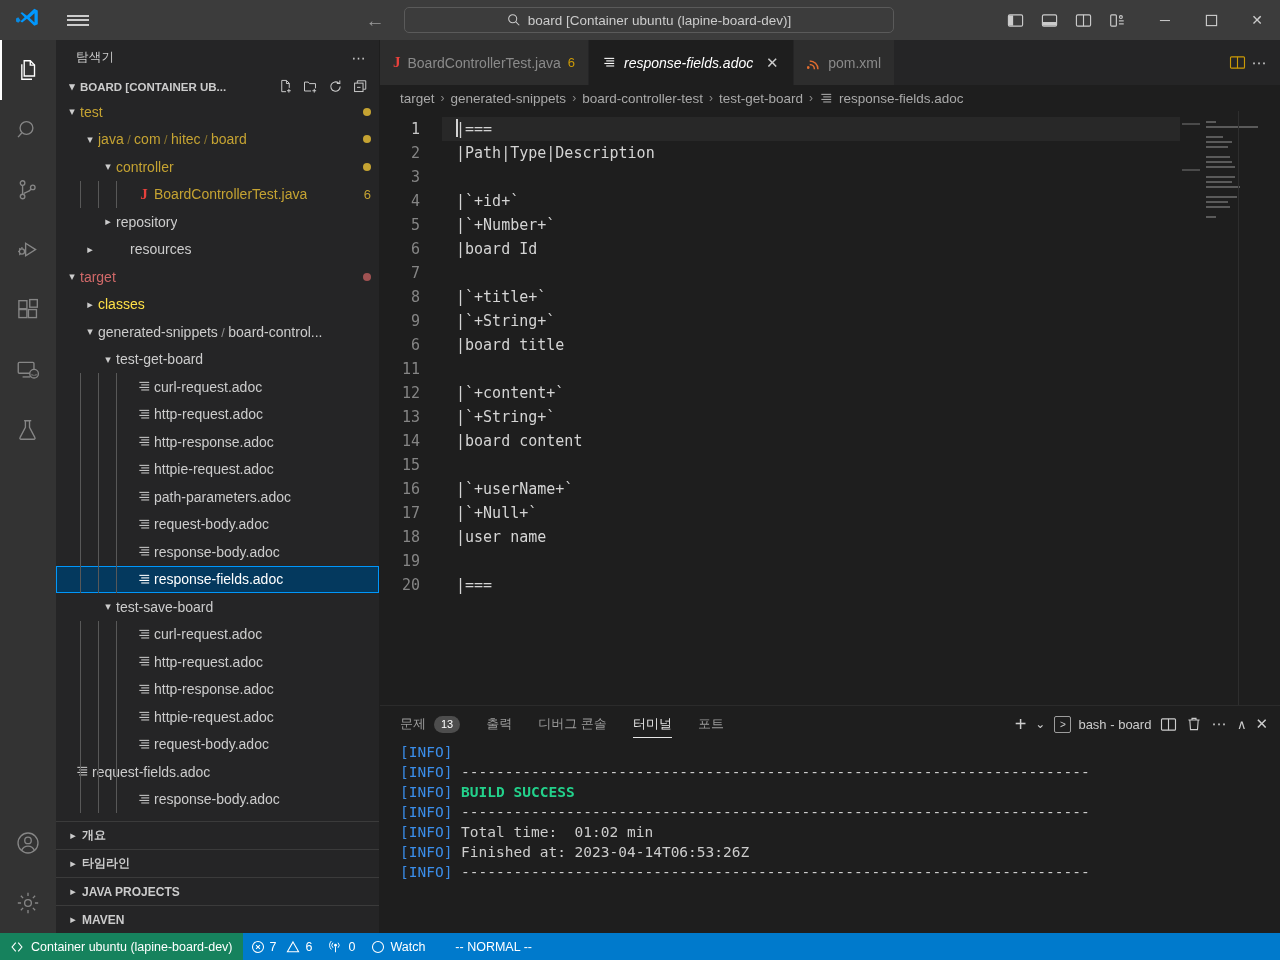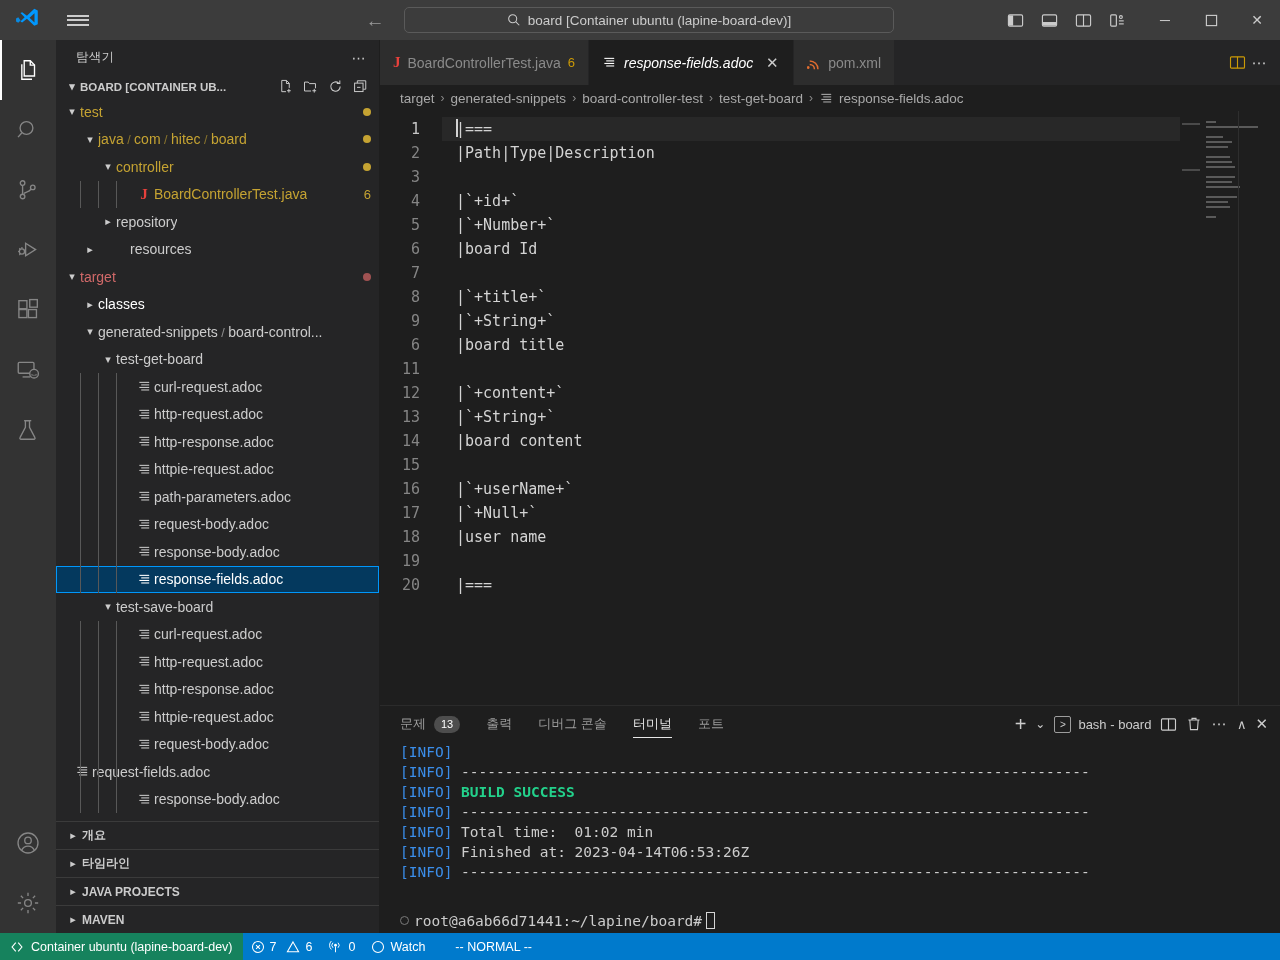--- a/index.html
+++ b/index.html
@@ -398,21 +398,21 @@
           <span class="twisty">▸</span>
           <span class="label" style="color: rgb(204, 204, 204); margin-left: 32px;">resources</span>
         </div>
         <div class="row" style="padding-left: 8px;">
           <span class="twisty">▾</span>
           <span class="label" style="color: rgb(209, 105, 105);">target</span>
           <span class="dot" style="background: rgb(160, 82, 82);"></span>
         </div>
         <div class="row" style="padding-left: 26px;">
           <span class="twisty">▸</span>
-          <span class="label" style="color: #ffffff;">classes</span>
+          <span class="label" style="color: #fde047;">classes</span>
         </div>
         <div class="row" style="padding-left: 26px;">
           <span class="twisty">▾</span>
           <span class="label" style="color: rgb(204, 204, 204);"><span>generated-snippets</span><span style="opacity:.62;font-size:12.5px">&nbsp;/&nbsp;</span><span>board-control...</span></span>
         </div>
         <div class="row" style="padding-left: 44px;">
           <span class="twisty">▾</span>
           <span class="label" style="color: rgb(204, 204, 204);">test-get-board</span>
         </div>
         <div class="row" style="padding-left: 62px;">
@@ -892,25 +892,20 @@
                 <path d="M2.4 4h11.2M6 4V2.4h4V4M3.8 4l.7 9.6h7l.7-9.6" fill="none" stroke="#cccccc" stroke-width="1.1"></path>
               </svg>
           </span>
           <span class="pa" style="font-size:15px;letter-spacing:1.5px">⋯</span>
           <span class="pa" style="font-size:13px">∧</span>
           <span class="pa" style="font-size:15px">✕</span>
         </div>
       </div>
 
       <div class="terminal" id="terminal"><div><span class="info">[INFO]</span><span class=""></span></div><div><span class="info">[INFO]</span><span class=""> ------------------------------------------------------------------------</span></div><div><span class="info">[INFO]</span><span class="green"> BUILD SUCCESS</span></div><div><span class="info">[INFO]</span><span class=""> ------------------------------------------------------------------------</span></div><div><span class="info">[INFO]</span><span class=""> Total time:  01:02 min</span></div><div><span class="info">[INFO]</span><span class=""> Finished at: 2023-04-14T06:53:26Z</span></div><div><span class="info">[INFO]</span><span class=""> ------------------------------------------------------------------------</span></div></div>
-      <div class="prompt-row" style="padding-left:18px;padding-bottom:4px;">
-        <span class="prompt-dot"></span>
-        <span>root@a6ab66d71441:~/lapine/board#</span>
-        <span class="term-cursor"></span>
-      </div>
     </div>
   </div>
 </div>
 
 <div class="statusbar">
   <div class="sb-remote">
     <svg width="14" height="14" viewBox="0 0 16 16">
         <path d="M6.6 3 2.4 8l4.2 5M9.4 3l4.2 5-4.2 5" fill="none" stroke="#ffffff" stroke-width="1.3"></path>
       </svg>
     <span>Container ubuntu (lapine-board-dev)</span>

